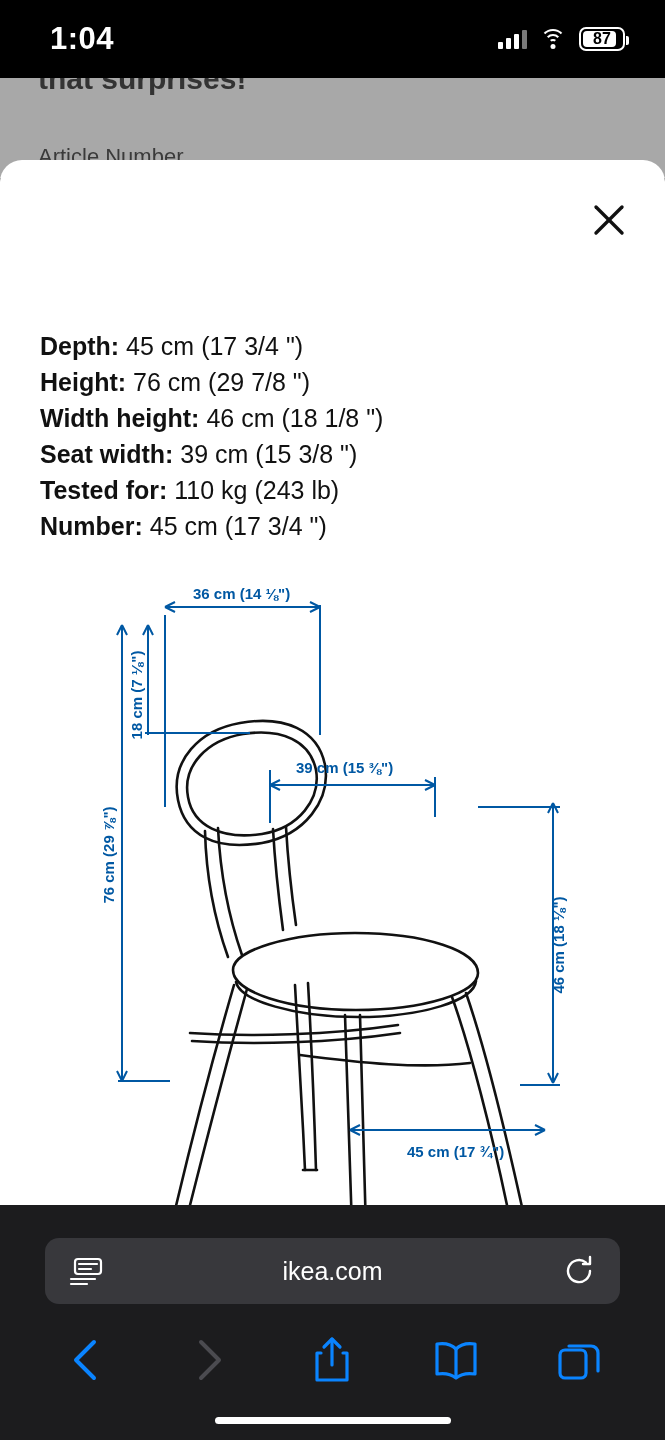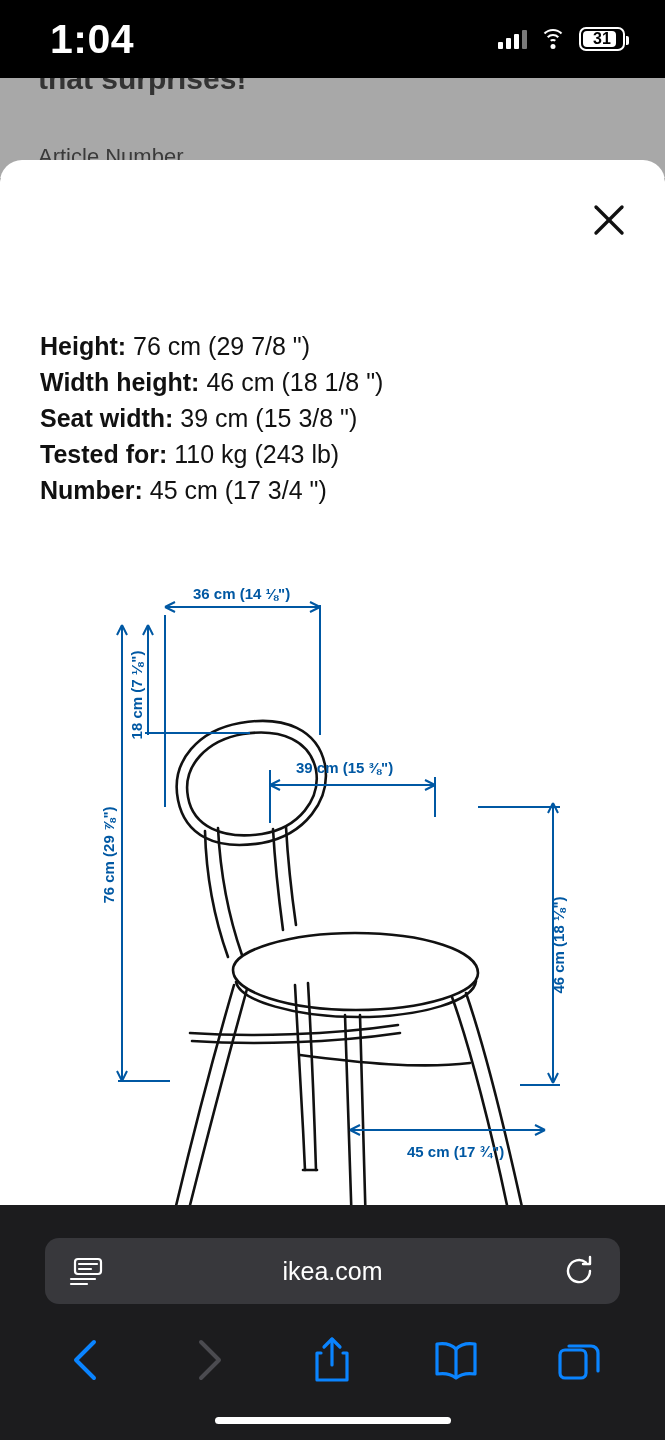--- a/index.html
+++ b/index.html
@@ -25,21 +25,21 @@
     width: 665px;
     height: 78px;
     background: #000;
     display: flex;
     align-items: center;
     justify-content: space-between;
     padding: 0 40px 0 50px;
     color: #fff;
   }
   .status-time {
-    font-size: 41px;
+    font-size: 31px;
     font-weight: bold;
     letter-spacing: .5px;
   }
   .status-right {
     display: flex;
     align-items: center;
     gap: 13px;
   }
   .signal { display: flex; align-items: flex-end; gap: 3px; height: 20px; }
   .signal i { display:block; width: 5px; background: #fff; border-radius: 1px; }
@@ -200,41 +200,45 @@
           <i></i>
       </div>
       <div class="wifi">
         <span class="a"></span>
           <span class="b"></span>
           <span class="c"></span>
           <span class="dot"></span>
       </div>
       <div class="battery">
         <div class="lvl" style="width:33px"></div>
-        <div class="num">31</div>
+        <div class="num">87</div>
       </div>
     </div>
   </div>
 
   <div class="bgpage">
     <div class="bg-headline">that surprises!</div>
     <div class="bg-sub">Article Number</div>
   </div>
 
   <div class="sheet">
 
     <button class="close-btn">
       <svg width="34" height="34" viewBox="0 0 34 34" aria-hidden="true">
         <line x1="4" y1="4" x2="30" y2="30" stroke="#111" stroke-width="3.4" stroke-linecap="round"></line>
         <line x1="30" y1="4" x2="4" y2="30" stroke="#111" stroke-width="3.4" stroke-linecap="round"></line>
       </svg>
     </button>
 
 
     <div class="specs">
+      <div class="spec-row">
+        <b>Depth:</b>
+        <span class="val">45 cm (17 3/4 ")</span>
+      </div>
       <div class="spec-row">
         <b>Height:</b>
         <span class="val">76 cm (29 7/8 ")</span>
       </div>
       <div class="spec-row">
         <b>Width height:</b>
         <span class="val">46 cm (18 1/8 ")</span>
       </div>
       <div class="spec-row">
         <b>Seat width:</b>

